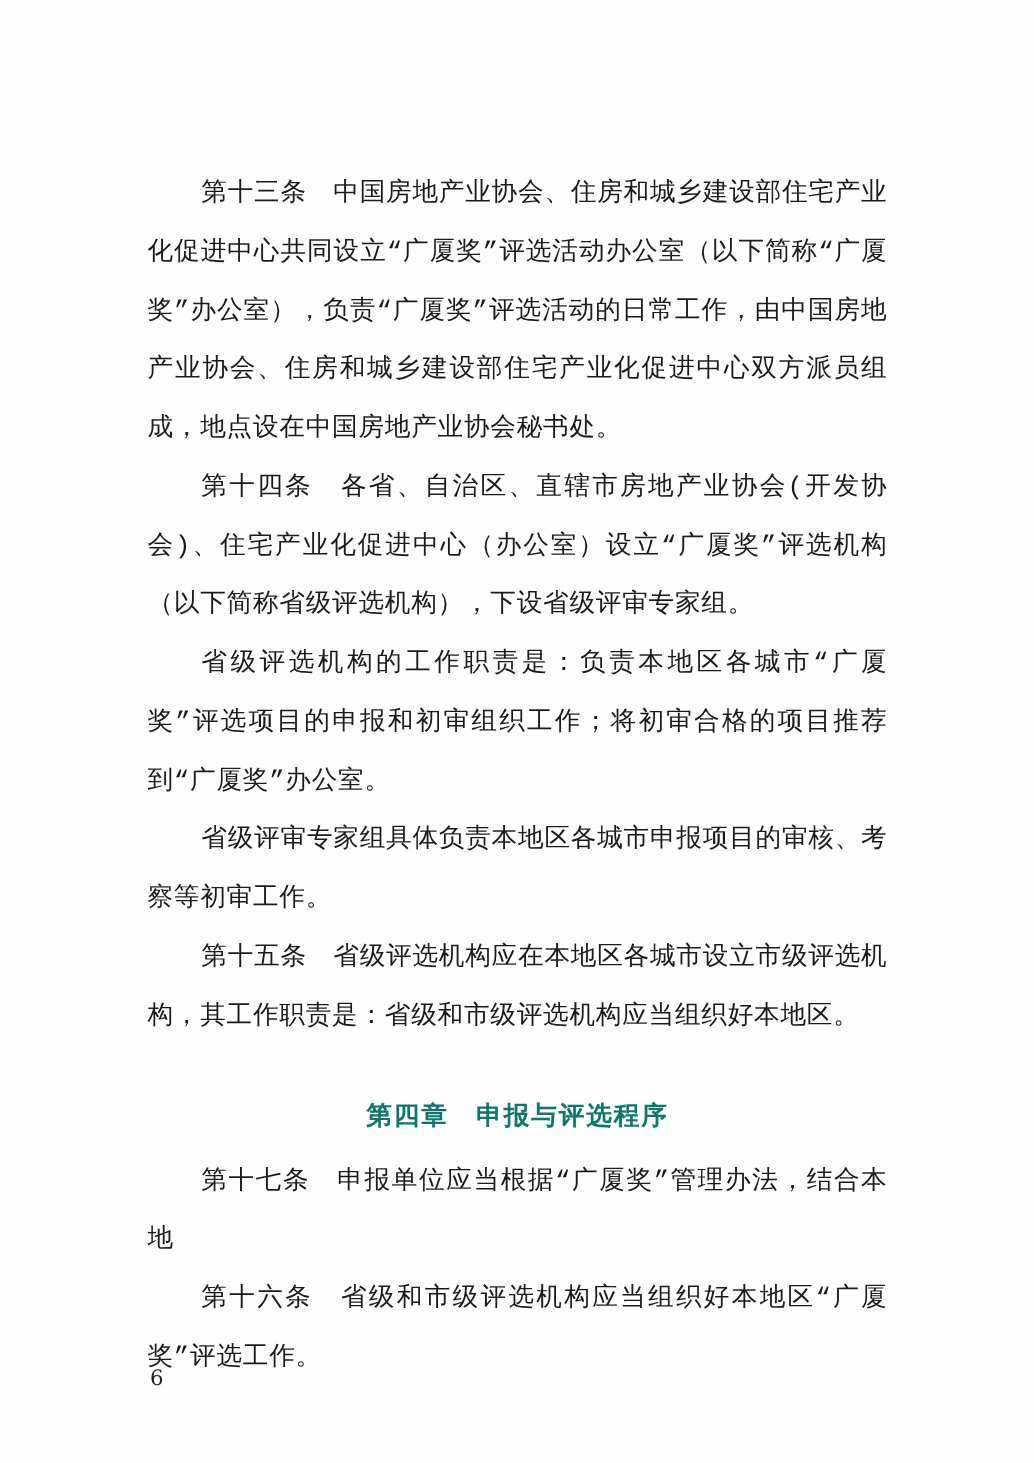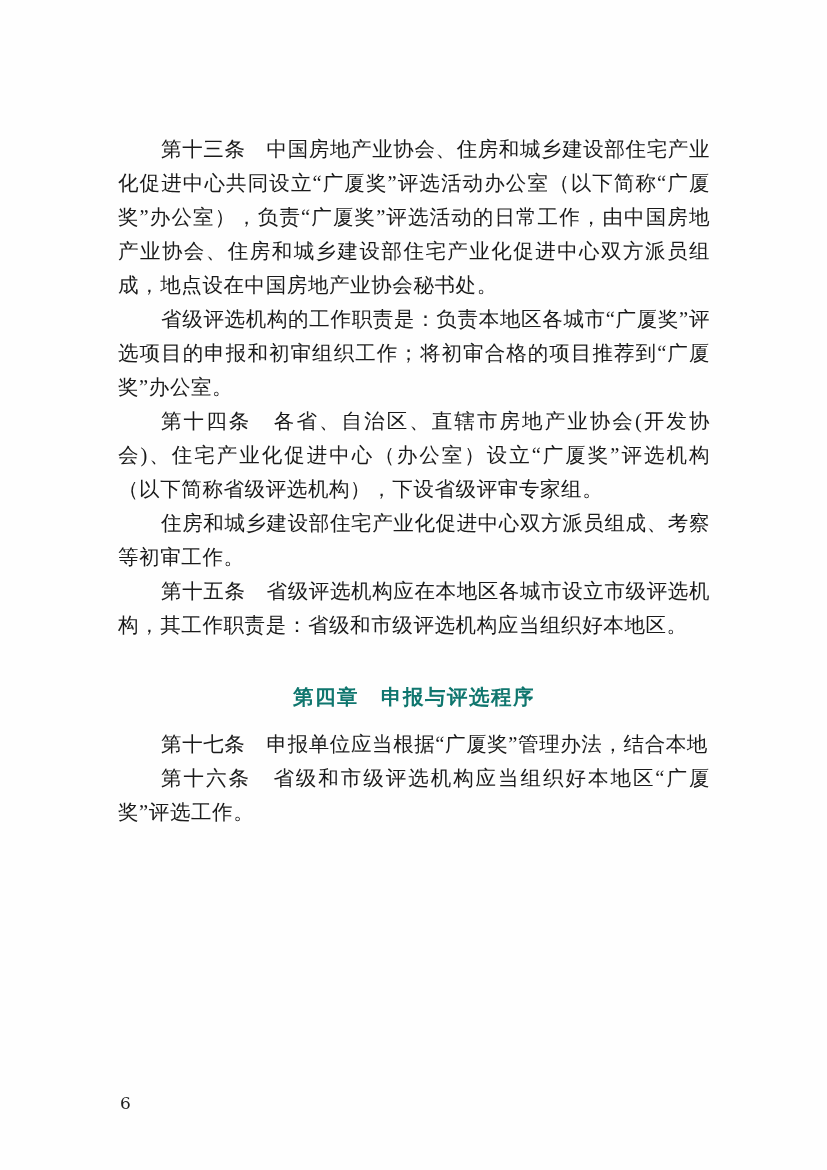--- a/index.html
+++ b/index.html
@@ -18,23 +18,23 @@
     box-sizing: border-box;
     overflow: hidden;
   }
   .content {
     position: absolute;
     left: 118px;
     top: 132px;
     width: 592px;
   }
   .para {
-    font-family: Liberation Serif, serif;
+    font-family: Liberation Mono, monospace;
     font-size: 20.5px;
-    line-height: 34px;
+    line-height: 47px;
     color: #1a1a1a;
     text-align: justify;
     text-justify: inter-character;
     letter-spacing: 0.6px;
     margin: 0 0 0 0;
     text-indent: 2.1em;
     word-break: break-all;
   }
   .chapter-heading {
     font-family: "DejaVu Serif", serif;
@@ -59,25 +59,25 @@
   }
 </style>
 </head>
 <body>
 
 <div class="page">
   <div class="content">
 
     <p class="para">第十三条　中国房地产业协会、住房和城乡建设部住宅产业化促进中心共同设立“广厦奖”评选活动办公室（以下简称“广厦奖”办公室），负责“广厦奖”评选活动的日常工作，由中国房地产业协会、住房和城乡建设部住宅产业化促进中心双方派员组成，地点设在中国房地产业协会秘书处。</p>
 
+    <p class="para">第十四条　各省、自治区、直辖市房地产业协会(开发协会)、住宅产业化促进中心（办公室）设立“广厦奖”评选机构（以下简称省级评选机构），下设省级评审专家组。</p>
+
     <p class="para">省级评选机构的工作职责是：负责本地区各城市“广厦奖”评选项目的申报和初审组织工作；将初审合格的项目推荐到“广厦奖”办公室。</p>
 
-    <p class="para">第十四条　各省、自治区、直辖市房地产业协会(开发协会)、住宅产业化促进中心（办公室）设立“广厦奖”评选机构（以下简称省级评选机构），下设省级评审专家组。</p>
-
-    <p class="para">住房和城乡建设部住宅产业化促进中心双方派员组成、考察等初审工作。</p>
+    <p class="para">省级评审专家组具体负责本地区各城市申报项目的审核、考察等初审工作。</p>
 
     <p class="para">第十五条　省级评选机构应在本地区各城市设立市级评选机构，其工作职责是：省级和市级评选机构应当组织好本地区。</p>
 
     <div class="gap-small"></div>
 
     <h2 class="chapter-heading">第四章　申报与评选程序</h2>
 
     <p class="para">第十七条　申报单位应当根据“广厦奖”管理办法，结合本地</p>
 
     <p class="para">第十六条　省级和市级评选机构应当组织好本地区“广厦奖”评选工作。</p>

